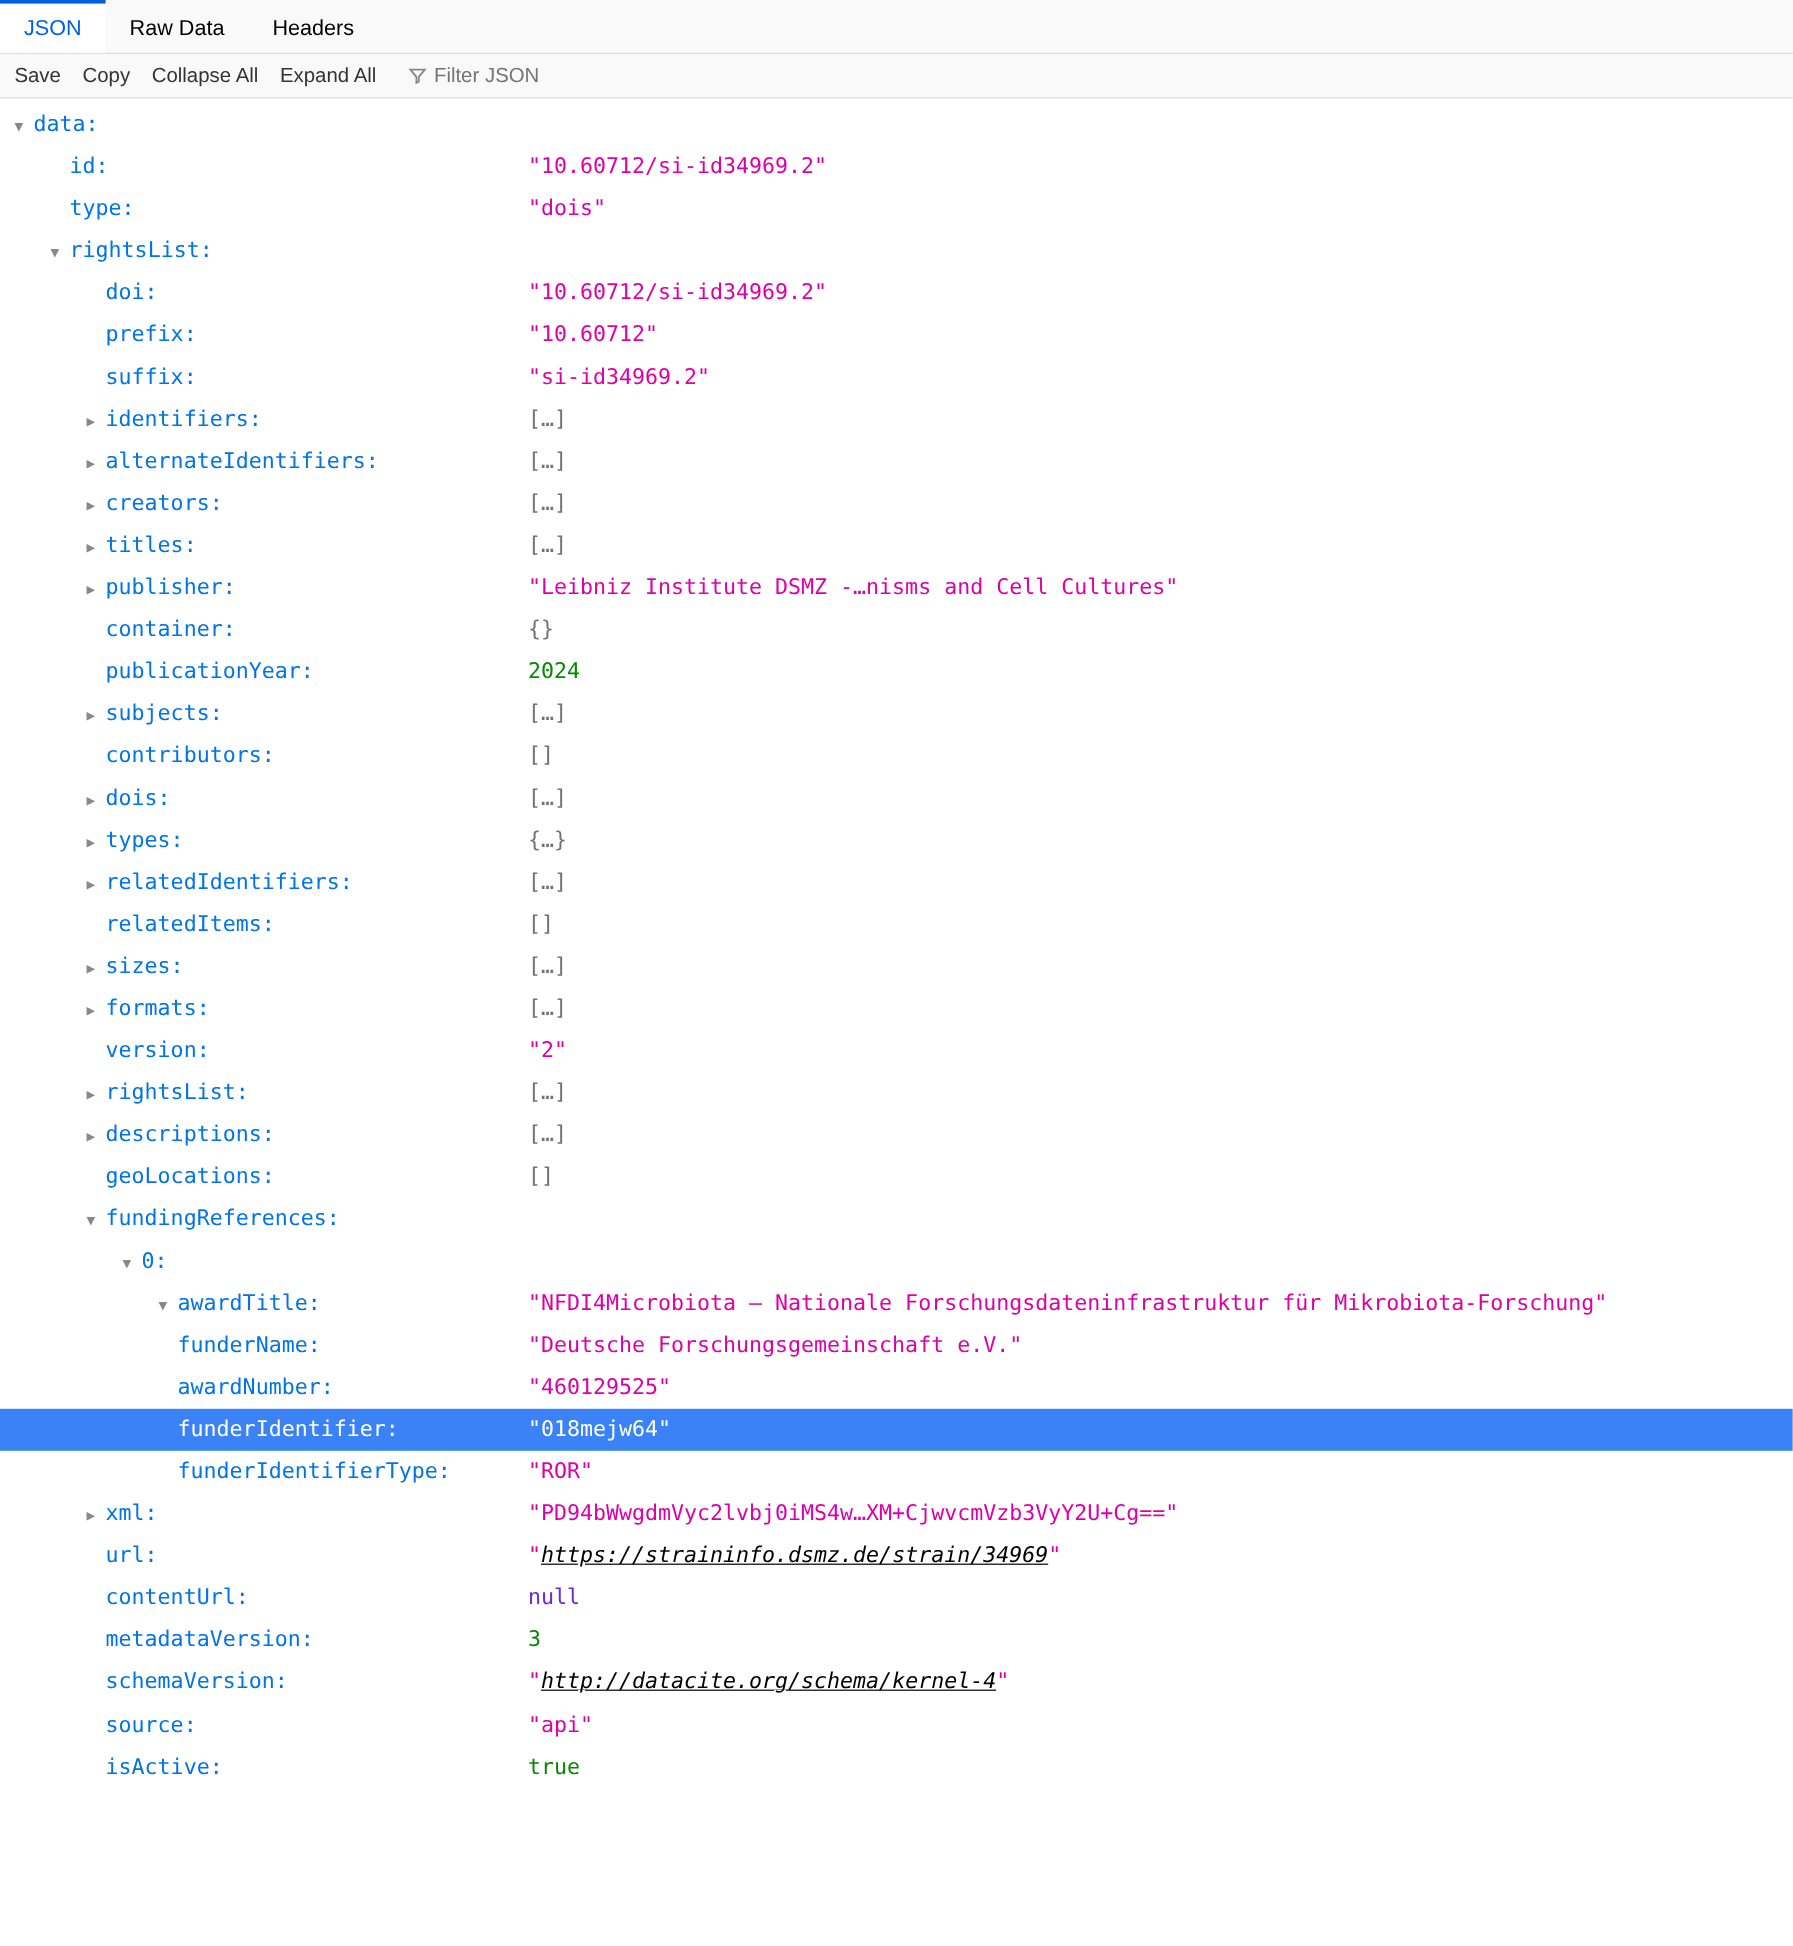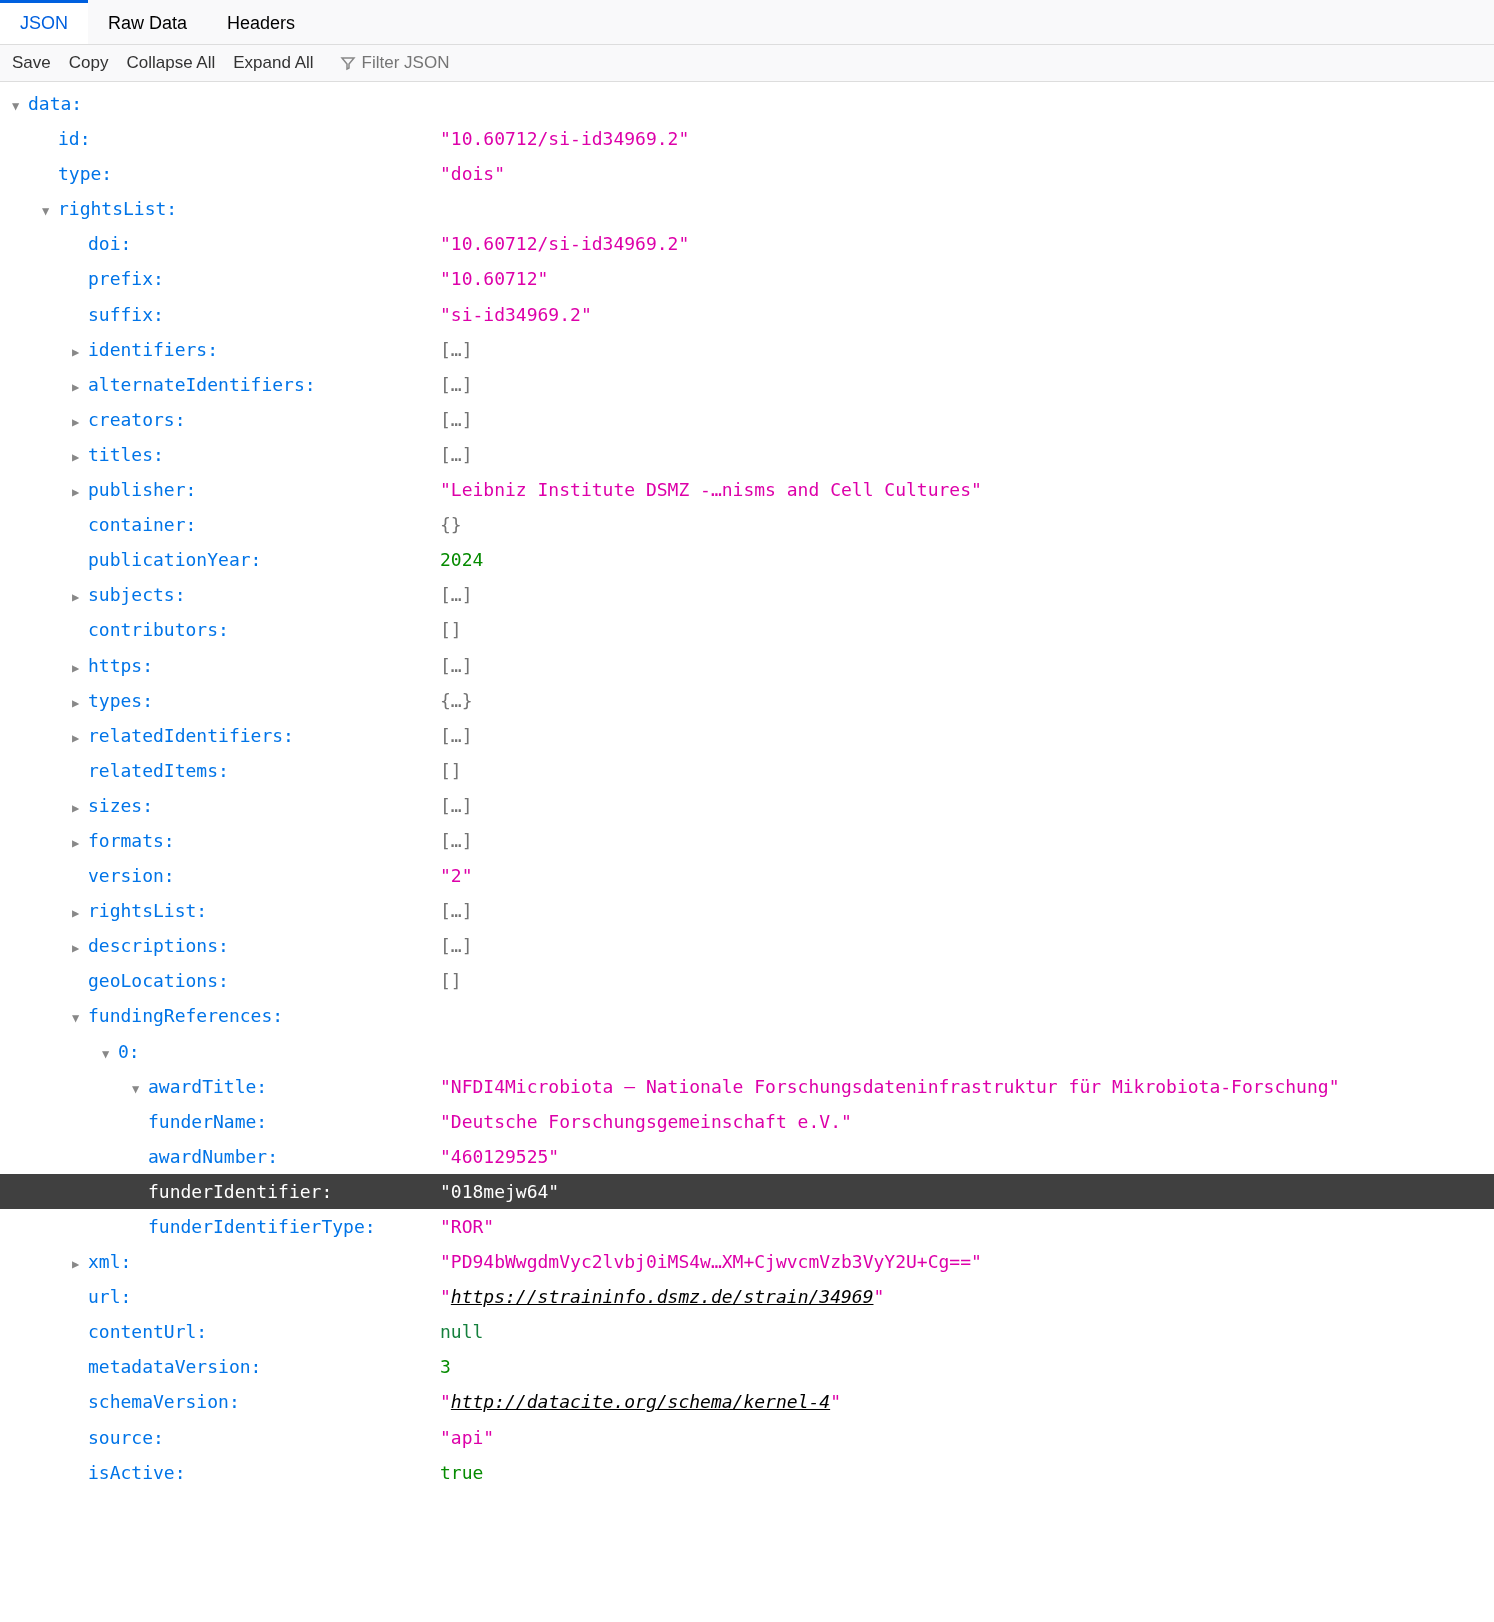--- a/index.html
+++ b/index.html
@@ -65,21 +65,21 @@
     line-height: 1.95;
     padding: 4px 0 20px 0;
   }
   .row {
     display: flex;
     align-items: baseline;
     white-space: nowrap;
     padding-left: 12px;
   }
   .row.selected {
-    background: #404040;
+    background: #3b82f6;
     color: #fff;
   }
   .row.selected .key, .row.selected .val-str { color: #fff; }
   .toggle {
     width: 16px;
     display: inline-block;
     color: #888;
     font-size: 12px;
     cursor: pointer;
     user-select: none;
@@ -91,21 +91,21 @@
     flex-shrink: 0;
   }
   .val {
     margin-left: 0;
     position: absolute;
     left: 440px;
   }
   .row { position: relative; }
   .val-str { color: #dd00a9; }
   .val-num, .val-bool { color: #058b00; }
-  .val-null { color: #15803d; }
+  .val-null { color: #6d28d9; }
   .val-punct { color: #737373; }
   .val-link { color: #000000; font-style: italic; text-decoration: underline; }
 </style>
 </head>
 <body>
 
 <div class="tabs">
   <div class="tab active">JSON</div>
   <div class="tab">Raw Data</div>
   <div class="tab">Headers</div>
@@ -232,21 +232,21 @@
   <div class="row">
     <span class="indent" style="width:60px"></span>
       <span class="toggle blank">▶</span>
     <span class="key">contributors:</span>
     <span class="val val-punct">[]</span>
   </div>
 
   <div class="row">
     <span class="indent" style="width:60px"></span>
       <span class="toggle">▶</span>
-    <span class="key">https:</span>
+    <span class="key">dois:</span>
     <span class="val val-punct">[…]</span>
   </div>
 
 
   <div class="row">
     <span class="indent" style="width:60px"></span>
       <span class="toggle">▶</span>
     <span class="key">types:</span>
     <span class="val val-punct">{…}</span>
   </div>

